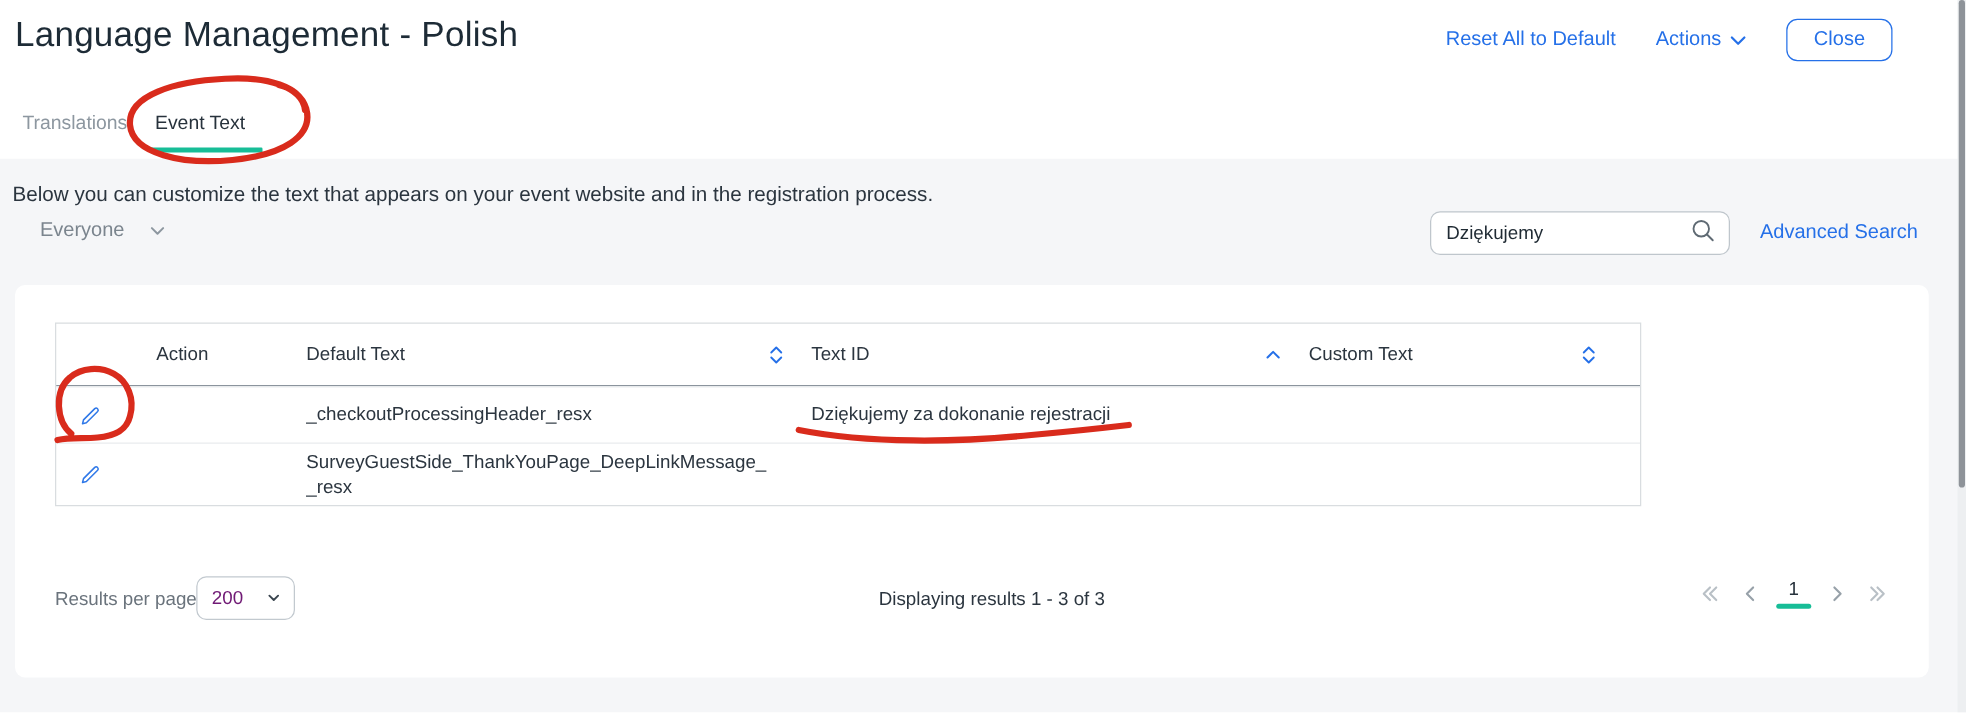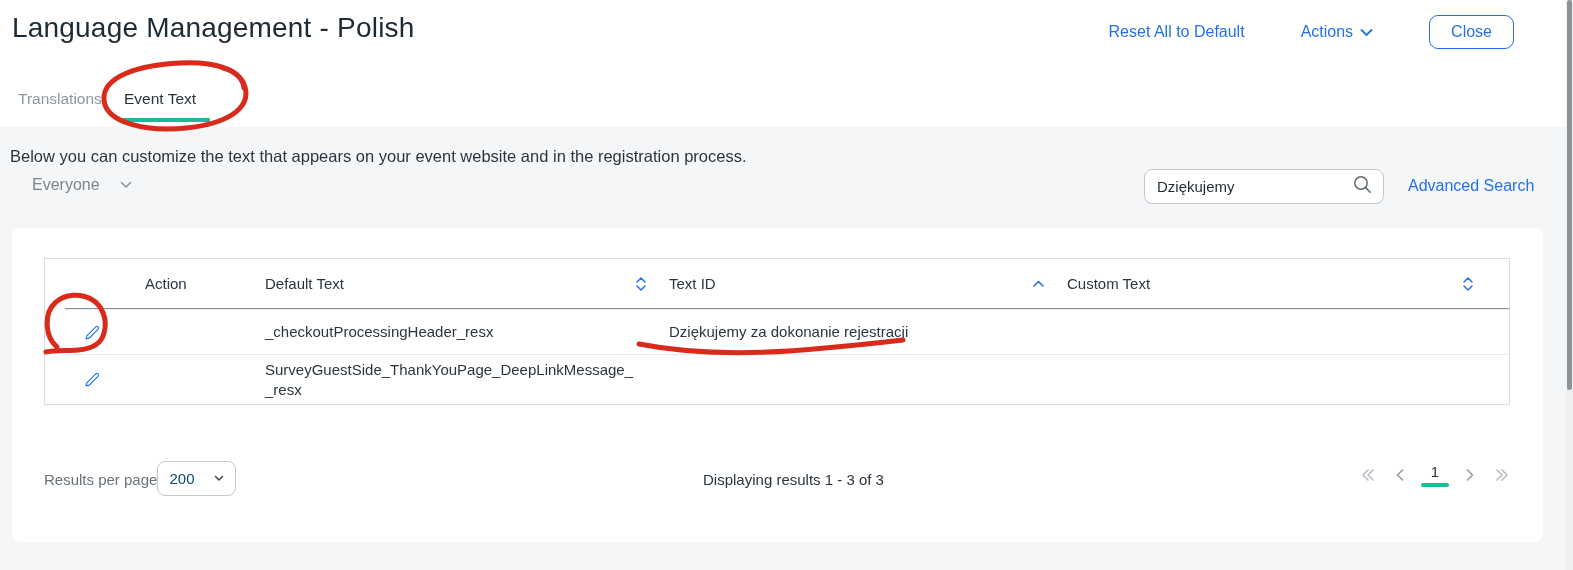--- a/index.html
+++ b/index.html
@@ -5,57 +5,57 @@
   * { box-sizing: border-box; }
   html,body { margin:0; padding:0; }
   body {
     width:1573px; height:570px; position:relative; overflow:hidden;
     background:#ffffff; font-family:"Liberation Sans", sans-serif;
     -webkit-font-smoothing:antialiased;
   }
   
   .topbar { position:absolute; left:0; top:0; width:1573px; height:127px; background:#fff; }
   .page-title { position:absolute; left:12px; top:12px; margin:0; font-size:28px; font-weight:500; color:#1d2b36; letter-spacing:.2px; }
-  .header-actions { position:absolute; top:15px; right:59px; display:flex; align-items:center; gap:56px; }
+  .header-actions { position:absolute; top:15px; right:59px; display:flex; align-items:center; gap:32px; }
   .blue-link { color:#2570e8; font-size:16px; text-decoration:none; cursor:pointer; white-space:nowrap; }
   .actions-dd { display:flex; align-items:center; gap:7px; color:#2570e8; font-size:16px; cursor:pointer; }
   .close-btn { background:#fff; border:1.5px solid #2570e8; color:#2570e8; font-size:16px; padding:7px 21px; border-radius:9px; cursor:pointer; font-family:inherit; }
   .tab-translations { position:absolute; left:18px; top:90px; font-size:15.5px; color:#8d97a0; cursor:pointer; }
   .tab-event { position:absolute; left:124px; top:90px; font-size:15.5px; color:#27323c; font-weight:500; cursor:pointer; }
   .tab-underline { position:absolute; left:120px; top:118px; width:90px; height:4px; background:#17bd97; border-radius:1px; }
   
   .content { position:absolute; left:0; top:127px; width:1573px; height:443px; background:#f5f6f8; }
   .desc { position:absolute; left:10px; top:20px; margin:0; font-size:16.5px; color:#2b353f; }
   .audience { position:absolute; left:32px; top:49px; font-size:16px; color:#7b858e; display:flex; align-items:center; gap:20px; cursor:pointer; }
   .searchbox { position:absolute; left:1144px; top:42px; width:240px; height:35px; background:#fff; border:1px solid #bfc6cc; border-radius:8px; display:flex; align-items:center; }
   .searchbox input { border:none; outline:none; flex:1; min-width:0; padding:0 0 0 12px; font-size:15px; color:#1f2a33; background:transparent; font-family:inherit; }
   .search-icon { margin:0 10px 0 4px; flex:0 0 auto; cursor:pointer; }
   .adv { position:absolute; left:1408px; top:50px; font-size:16px; }
   
   .card { position:absolute; left:12px; top:101px; width:1531px; height:314px; background:#fff; border-radius:8px; }
-  .table { position:absolute; left:32px; top:30px; width:1466px; border:1px solid #d9dde0; background:#fff;padding-left:20px; }
+  .table { position:absolute; left:32px; top:30px; width:1269px; border:1px solid #d9dde0; background:#fff; }
   .trow { display:grid; grid-template-columns:184px 404px 398px 1fr; align-items:center; }
   .thead { height:50px; border-bottom:1px solid #8b949d; font-size:15px; color:#2b353f; }
   .th { display:flex; align-items:center; height:100%; cursor:pointer; }
   .th-action { padding-left:80px; }
   .th-pad { padding-left:16px; }
   .th-sort { margin-left:auto; margin-right:6px; display:flex; align-items:center; }
   .th-sort.wide { margin-right:35px; }
   .tb-row { height:45px; font-size:15px; color:#2b353f; border-top:1px solid #e9ecee; }
   .tb-row:first-child { border-top:none; }
   .tb-row.alt { background:#f7f8fa; }
   .tb-row.tall { height:50px; }
   .cell-action { padding-left:18px; display:flex; align-items:center; }
   .pencil-btn { background:none; border:none; padding:0; cursor:pointer; display:flex; align-items:center; }
   .cell-textid { padding:4px 16px; word-break:break-all; line-height:1.3; }
   .cell-default { padding:4px 16px; line-height:1.35; }
   .cell-custom { padding:4px 16px; }
   
   .rpp-label { position:absolute; left:32px; top:243px; font-size:15px; color:#6a737c; }
-  .rpp-select { position:absolute; left:145px; top:233px; width:79px; height:35px; border:1px solid #c2c9cf; border-radius:8px; background:#fff; display:flex; align-items:center; justify-content:center; gap:19px; font-size:15px; color:#0c4a6e; cursor:pointer; }
+  .rpp-select { position:absolute; left:145px; top:233px; width:79px; height:35px; border:1px solid #c2c9cf; border-radius:8px; background:#fff; display:flex; align-items:center; justify-content:center; gap:19px; font-size:15px; color:#701a75; cursor:pointer; }
   .displaying { position:absolute; left:32px; right:0; top:243px; text-align:center; font-size:15px; color:#2b353f; }
   .pager { position:absolute; left:1345px; top:235px; display:flex; align-items:center; gap:10px; }
   .pg-btn { width:22px; height:24px; display:flex; align-items:center; justify-content:center; background:none; border:none; padding:0; cursor:pointer; }
   .pg-current { position:relative; width:28px; height:24px; display:flex; align-items:flex-start; justify-content:center; font-size:15px; color:#27323c; cursor:pointer; }
   .pg-bar { position:absolute; left:0; top:20px; width:28px; height:4px; background:#17bd97; border-radius:2px; }
   
   .sb-track { position:absolute; right:0; top:0; width:7px; height:570px; background:#edeff1; }
   .sb-thumb { position:absolute; right:1px; top:0; width:5px; height:390px; background:#8e9399; border-radius:3px; cursor:grab; }
   
   .annotations { position:absolute; left:0; top:0; width:1573px; height:570px; pointer-events:none; z-index:50; }

